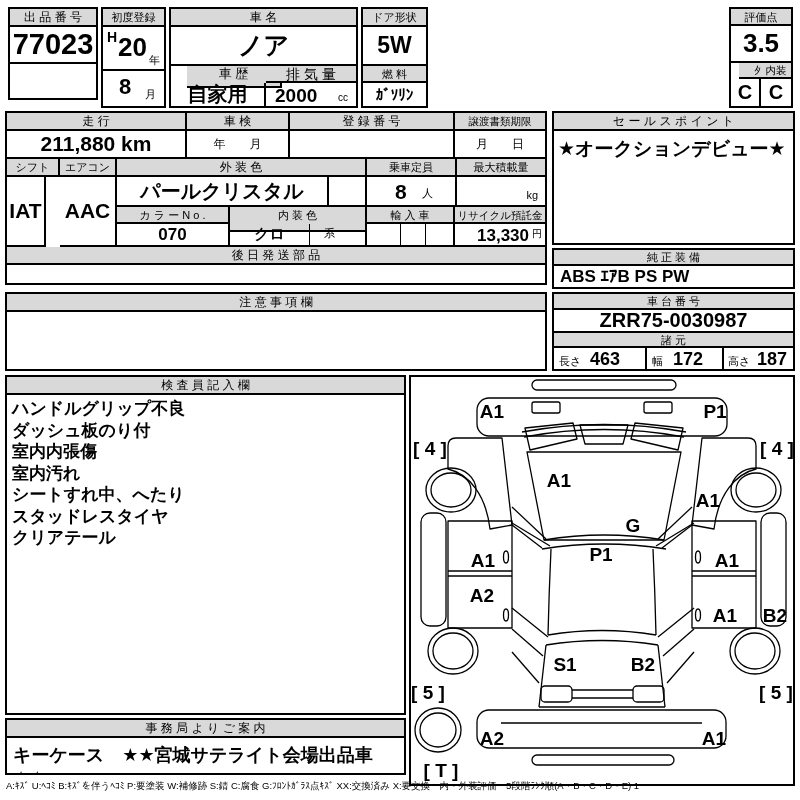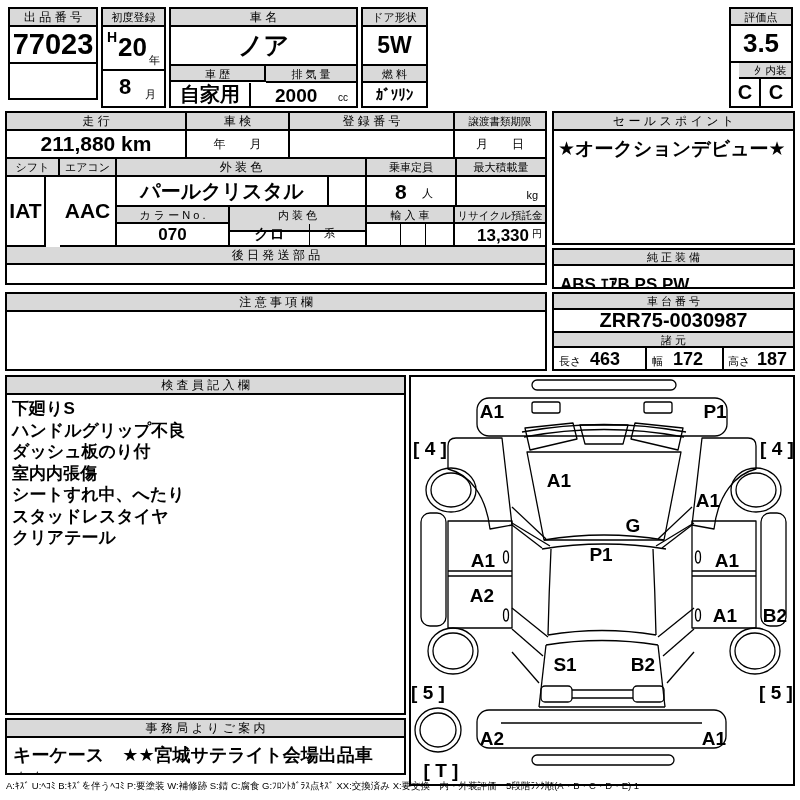--- a/index.html
+++ b/index.html
@@ -36,23 +36,23 @@
     </div>
     <div class="c" style="left:0;top:62px;width:61px;height:35px">
       <span class="b" style="position:absolute;left:16px;top:3px;font-size:22px">8</span>
       <span style="position:absolute;right:8px;bottom:4px;font-size:11px">月</span>
     </div>
   </div>
 
   <div class="box" style="left:169px;top:7px;width:189px;height:101px">
     <div class="c gh bb" style="left:0;top:0;width:185px;height:18px;line-height:17px">車 名</div>
     <div class="c bb b ctr" style="left:0;top:18px;width:185px;height:39px;font-size:25px">ノア</div>
-    <div class="c gh bb br" style="left:0;top:57px;width:95px;height:16px;line-height:16px;font-size:11px">車 歴</div>
-    <div class="c gh bb" style="left:95px;top:57px;width:90px;height:17px;line-height:16px;font-size:11px">排 気 量</div>
-    <div class="c br b ctr" style="left:0;top:74px;width:80px;height:23px;font-size:20px">自家用</div>
+    <div class="c gh bb br" style="left:16px;top:57px;width:95px;height:22px;line-height:16px;font-size:13px">車 歴</div>
+    <div class="c gh bb" style="left:95px;top:57px;width:90px;height:17px;line-height:16px;font-size:14px">排 気 量</div>
+    <div class="c br b ctr" style="left:0;top:74px;width:95px;height:23px;font-size:20px">自家用</div>
     <div class="c" style="left:95px;top:74px;width:90px;height:23px">
       <span class="b" style="position:absolute;left:9px;top:2px;font-size:19px">2000</span>
       <span style="position:absolute;right:8px;bottom:3px;font-size:10px">cc</span>
     </div>
   </div>
 
   <div class="box" style="left:361px;top:7px;width:67px;height:101px">
     <div class="c gh bb" style="left:0;top:0;width:63px;height:18px;line-height:17px;font-size:11px">ドア形状</div>
     <div class="c bb b ctr" style="left:0;top:18px;width:63px;height:39px;font-size:23px">5W</div>
     <div class="c gh bb" style="left:0;top:57px;width:63px;height:17px;line-height:16px;font-size:11px">燃 料</div>
@@ -122,21 +122,21 @@
     <div class="c" style="left:0;top:152px;width:538px;height:18px"></div>
   </div>
 
   <div class="box" style="left:552px;top:111px;width:243px;height:134px">
     <div class="c gh bb" style="left:0;top:0;width:239px;height:18px;line-height:17px">セ ー ル ス ポ イ ン ト</div>
     <div class="c b" style="left:0;top:18px;width:239px;height:112px;padding:5px 4px;font-size:19px">★オークションデビュー★</div>
   </div>
 
   <div class="box" style="left:552px;top:248px;width:243px;height:41px">
     <div class="c gh bb" style="left:0;top:0;width:239px;height:16px;line-height:15px;font-size:11px">純 正 装 備</div>
-    <div class="c b" style="left:0;top:16px;width:239px;height:21px;padding:9px 0 0 6px;font-size:17px">ABS ｴｱB PS PW</div>
+    <div class="c b" style="left:0;top:16px;width:239px;height:21px;padding:1px 0 0 6px;font-size:17px">ABS ｴｱB PS PW</div>
   </div>
 
   <div class="box" style="left:5px;top:292px;width:542px;height:79px">
     <div class="c gh bb" style="left:0;top:0;width:538px;height:18px;line-height:17px">注 意 事 項 欄</div>
     <div class="c" style="left:0;top:18px;width:538px;height:57px"></div>
   </div>
 
   <div class="box" style="left:552px;top:292px;width:243px;height:79px">
     <div class="c gh bb" style="left:0;top:0;width:239px;height:16px;line-height:15px;font-size:11px">車 台 番 号</div>
     <div class="c bb b ctr" style="left:0;top:16px;width:239px;height:23px;font-size:20px">ZRR75-0030987</div>
@@ -151,24 +151,24 @@
     </div>
     <div class="c" style="left:170px;top:54px;width:69px;height:21px">
       <span style="position:absolute;left:4px;top:6px;font-size:11px">高さ</span>
       <span class="b" style="position:absolute;left:33px;top:1px;font-size:18px">187</span>
     </div>
   </div>
 
   <div class="box" style="left:5px;top:375px;width:401px;height:340px">
     <div class="c gh bb" style="left:0;top:0;width:397px;height:18px;line-height:17px">検 査 員 記 入 欄</div>
     <div class="c" style="left:0;top:18px;width:397px;height:318px;padding:3px 0 0 5px">
-        <div class="insp-line">下廻りS</div>
         <div class="insp-line">ハンドルグリップ不良</div>
         <div class="insp-line">ダッシュ板のり付</div>
         <div class="insp-line">室内内張傷</div>
+        <div class="insp-line">室内汚れ</div>
         <div class="insp-line">シートすれ中、へたり</div>
         <div class="insp-line">スタッドレスタイヤ</div>
         <div class="insp-line">クリアテール</div>
       </div>
   </div>
 
   <div class="box" style="left:409px;top:375px;width:386px;height:411px">
     <svg id="car-svg" width="382" height="407" viewBox="0 0 382 407">
       <g fill="none" stroke="#000" stroke-width="1.3" stroke-linejoin="round">
 

